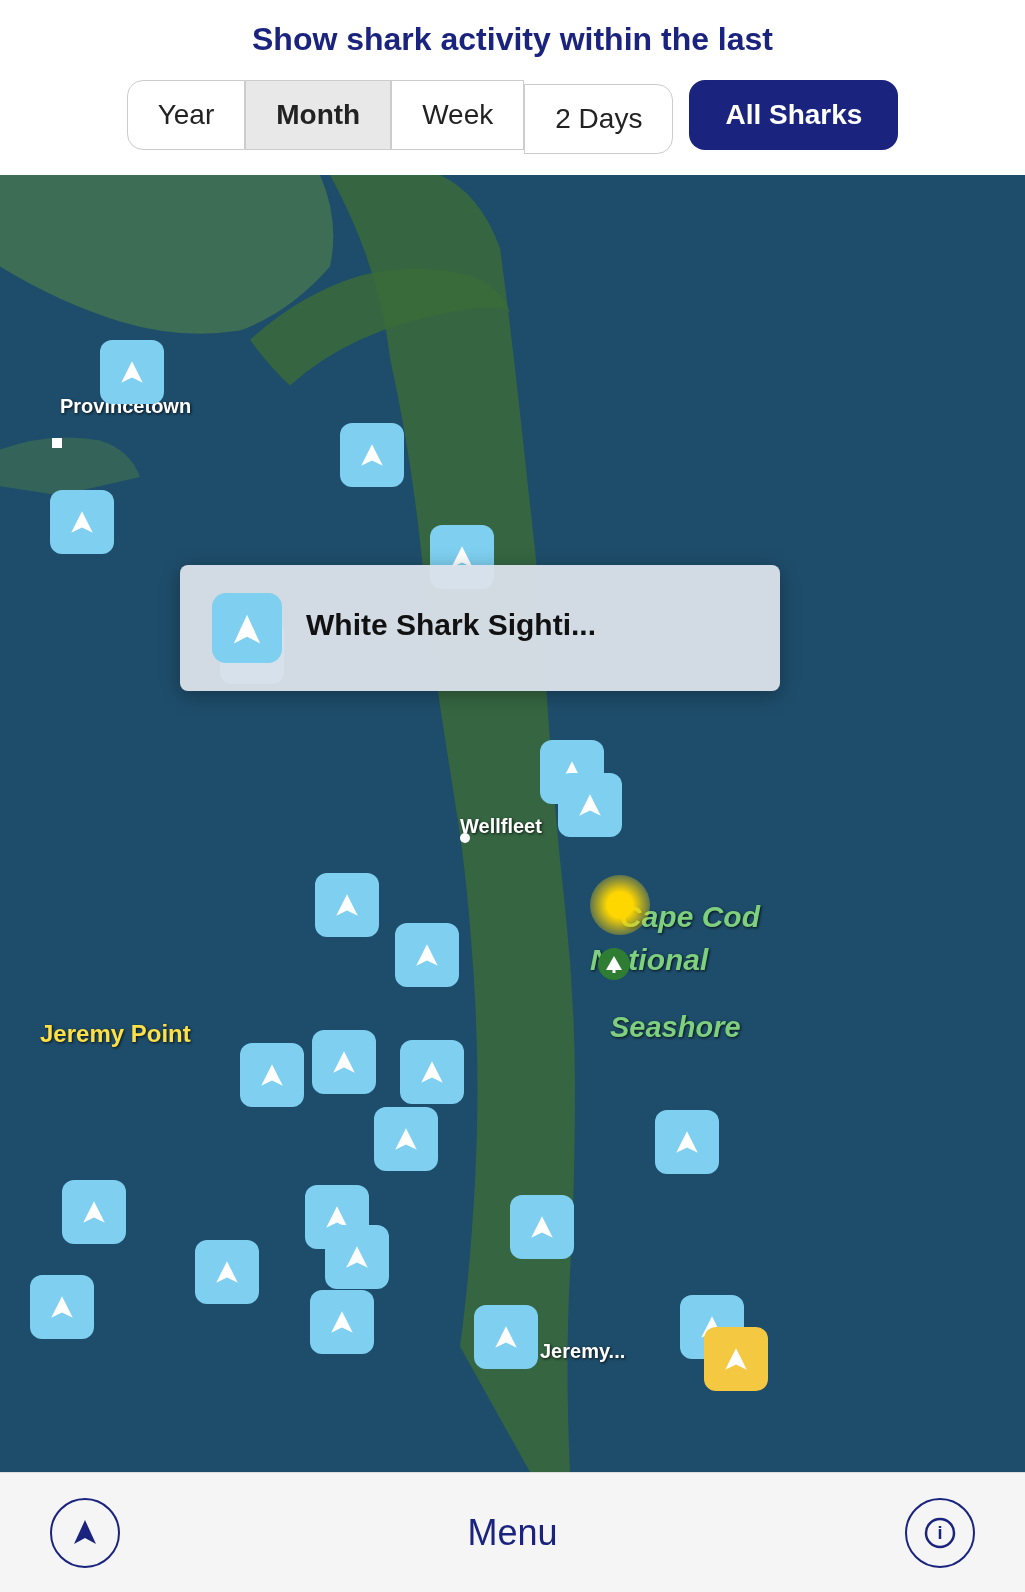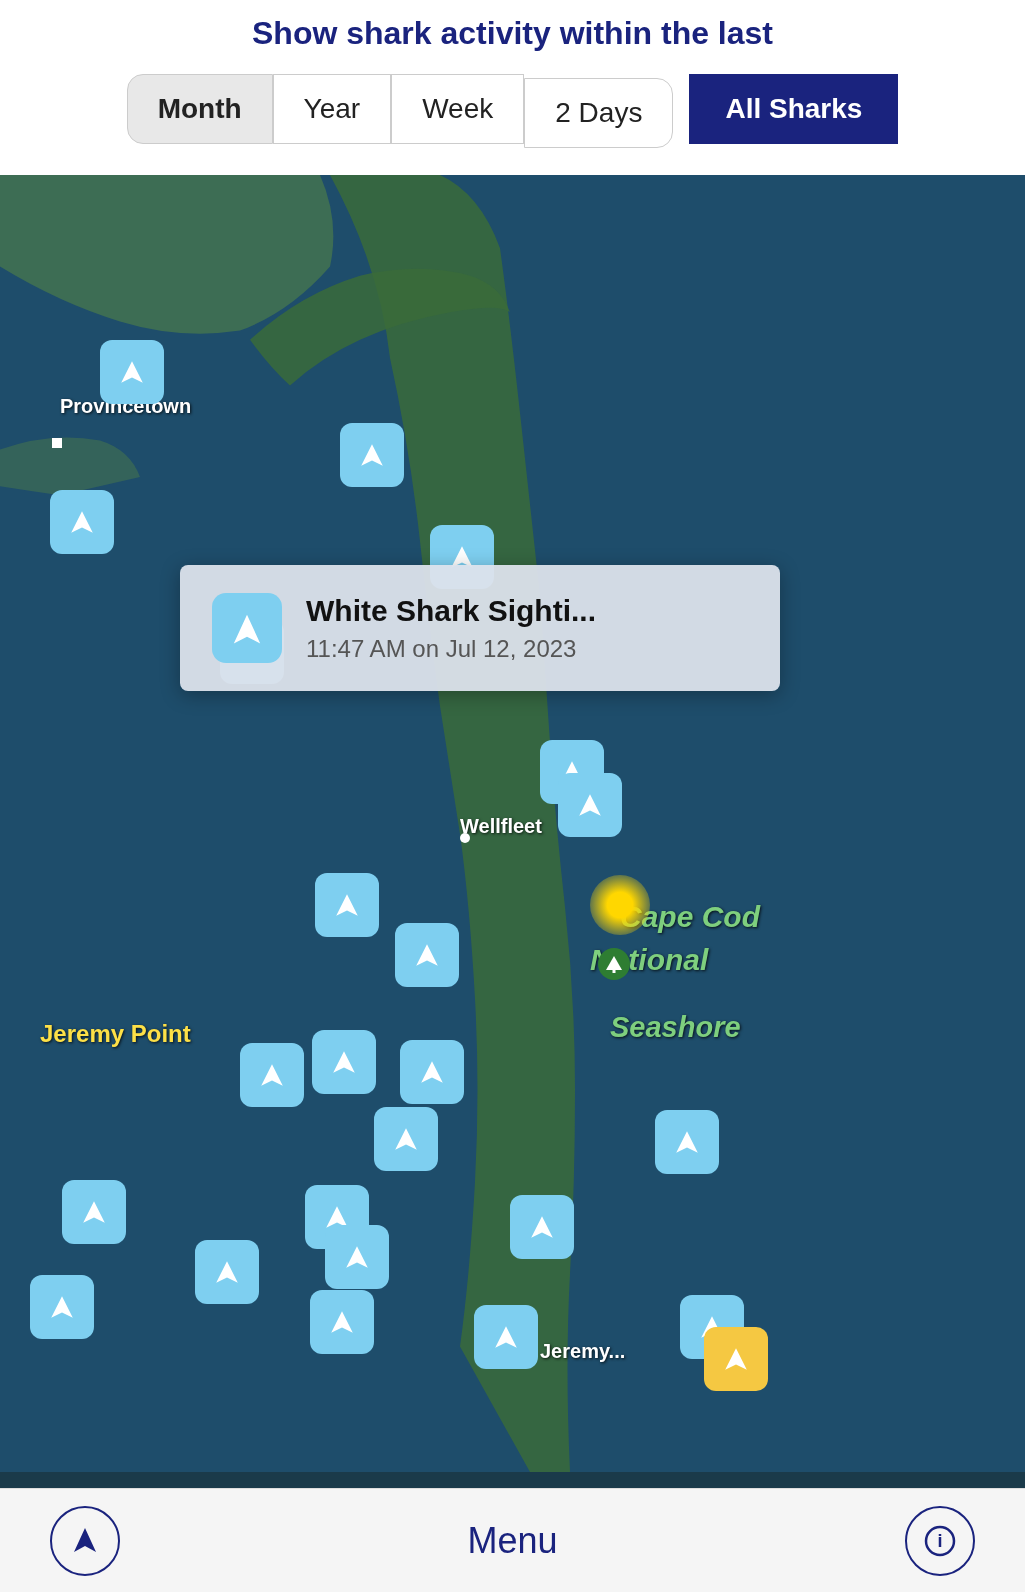--- a/index.html
+++ b/index.html
@@ -15,20 +15,21 @@
     
     #header {
       position: absolute;
       top: 0; left: 0; right: 0;
       height: 175px;
       background: white;
       z-index: 10;
       display: flex;
       flex-direction: column;
       align-items: center;
+      justify-content: center;
       padding: 15px 20px;
     }
 
     #header-title {
       font-size: 32px;
       font-weight: 700;
       color: #1a237e;
       text-align: center;
       margin-bottom: 18px;
     }
@@ -64,21 +65,21 @@
       margin-top: 8px;
     }
 
     .filter-btn-allsharks {
       height: 70px;
       padding: 0 36px;
       font-size: 28px;
       background: #1a237e;
       color: white;
       border: none;
-      border-radius: 0;
+      border-radius: 16px;
       margin-left: 16px;
       cursor: pointer;
       font-weight: 600;
     }
 
     
     #map-container {
       position: absolute;
       top: 175px;
       left: 0; right: 0;
@@ -215,21 +216,21 @@
     }
 
     .shark-pin-yellow {
       background: #f5c842;
     }
 
     
     #bottom-bar {
       position: absolute;
       bottom: 0; left: 0; right: 0;
-      height: 104px;
+      height: 120px;
       background: #f5f5f5;
       border-top: 1px solid #ddd;
       display: flex;
       align-items: center;
       justify-content: space-between;
       padding: 0 50px;
       z-index: 10;
     }
 
     .bottom-circle-btn {
@@ -258,22 +259,22 @@
       width: 100%;
       height: 100%;
     }
   </style>
 </head>
 <body>
 
 <div id="header">
   <div id="header-title">Show shark activity within the last</div>
   <div id="filter-row">
+    <button class="filter-btn">Year</button>
     <button class="filter-btn active">Month</button>
-    <button class="filter-btn">Year</button>
     <button class="filter-btn">Week</button>
     <button class="filter-btn filter-btn-last">2 Days</button>
     <button class="filter-btn-allsharks">All Sharks</button>
   </div>
 </div>
 
 <div id="map-container">
   <div id="map-bg"></div>
 
   <svg id="map-svg" viewBox="0 0 1025 1417" preserveAspectRatio="none">
@@ -444,21 +445,20 @@
   <div style="position:absolute; left:460px; top:658px; width:10px; height:10px; background:white; border-radius:50%; z-index:7;"></div>
 
   <div id="popup-card">
     <div id="popup-icon">
       <svg width="44" height="44" viewBox="0 0 40 40" fill="#5ab8e8">
         <polygon points="8,34 20,8 32,34 20,28" fill="white"></polygon>
       </svg>
     </div>
     <div id="popup-text">
       <div id="popup-title">White Shark Sighti...</div>
-      <div id="popup-subtitle">11:47 AM on Jul 12, 2023</div>
     </div>
   </div>
 </div>
 
 <div id="bottom-bar">
   <button class="bottom-circle-btn">
     <svg width="34" height="34" viewBox="0 0 34 34">
       <polygon points="17,4 28,28 17,22 6,28" fill="#1a237e"></polygon>
     </svg>
   </button>

